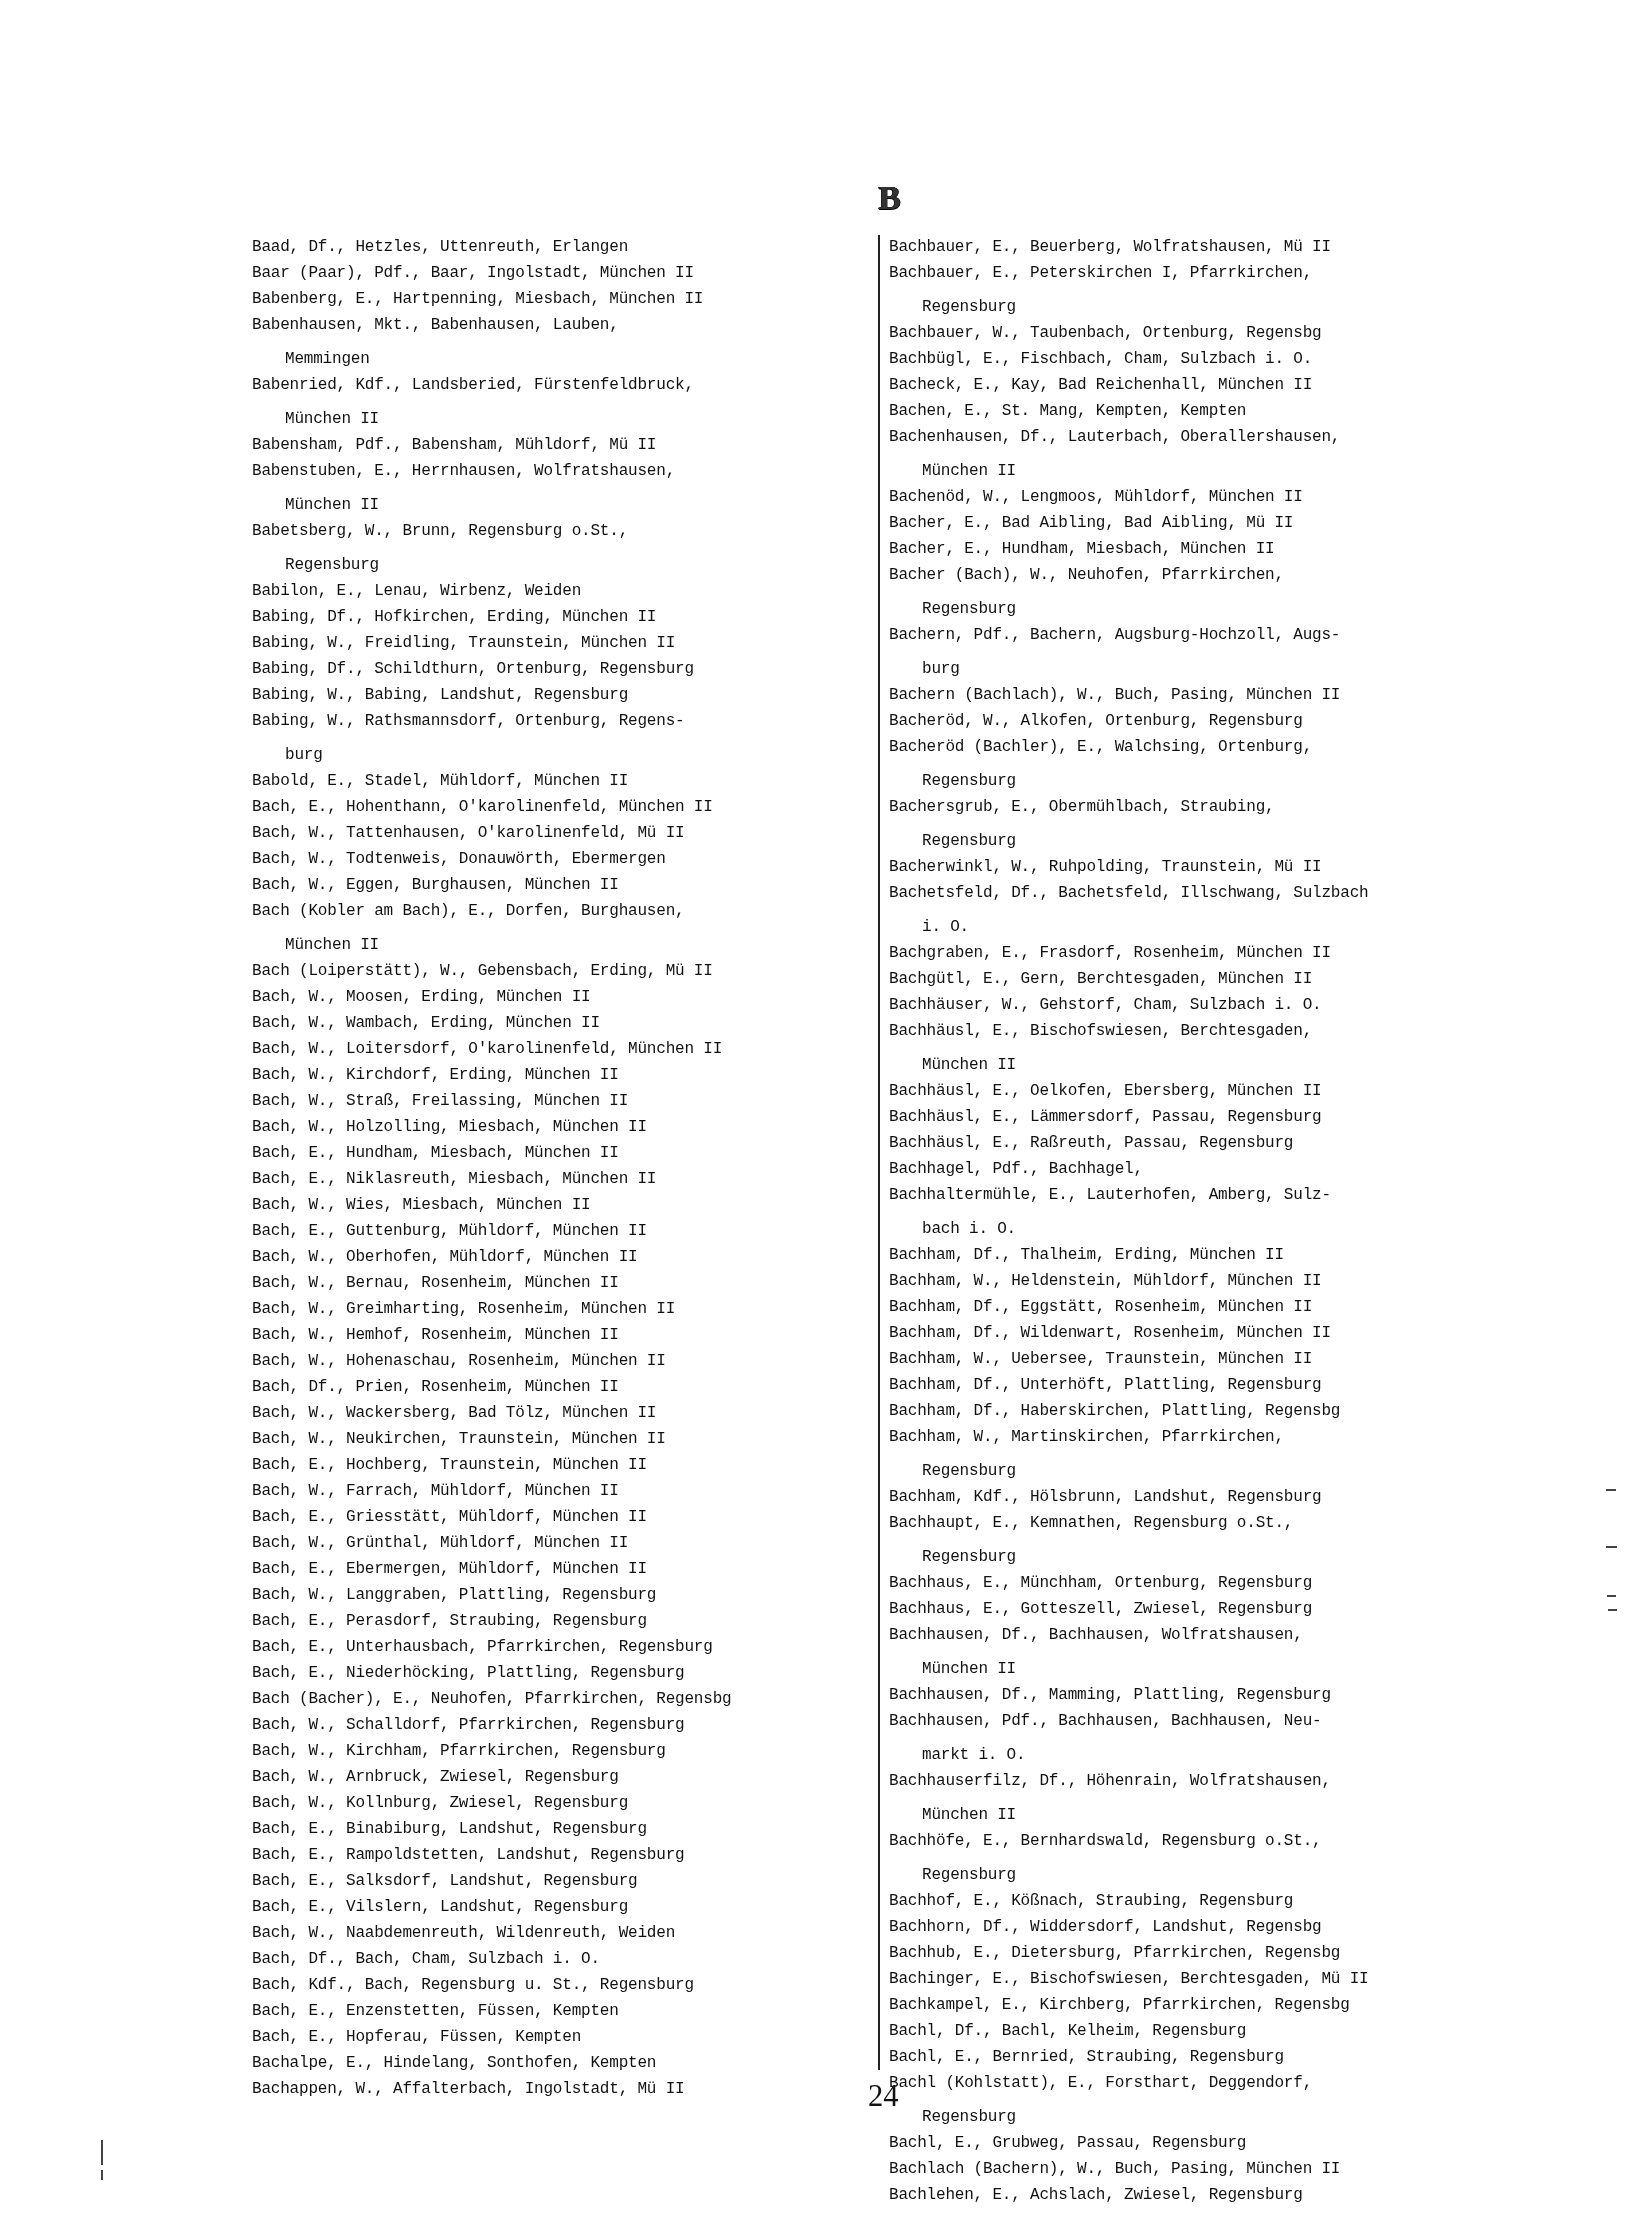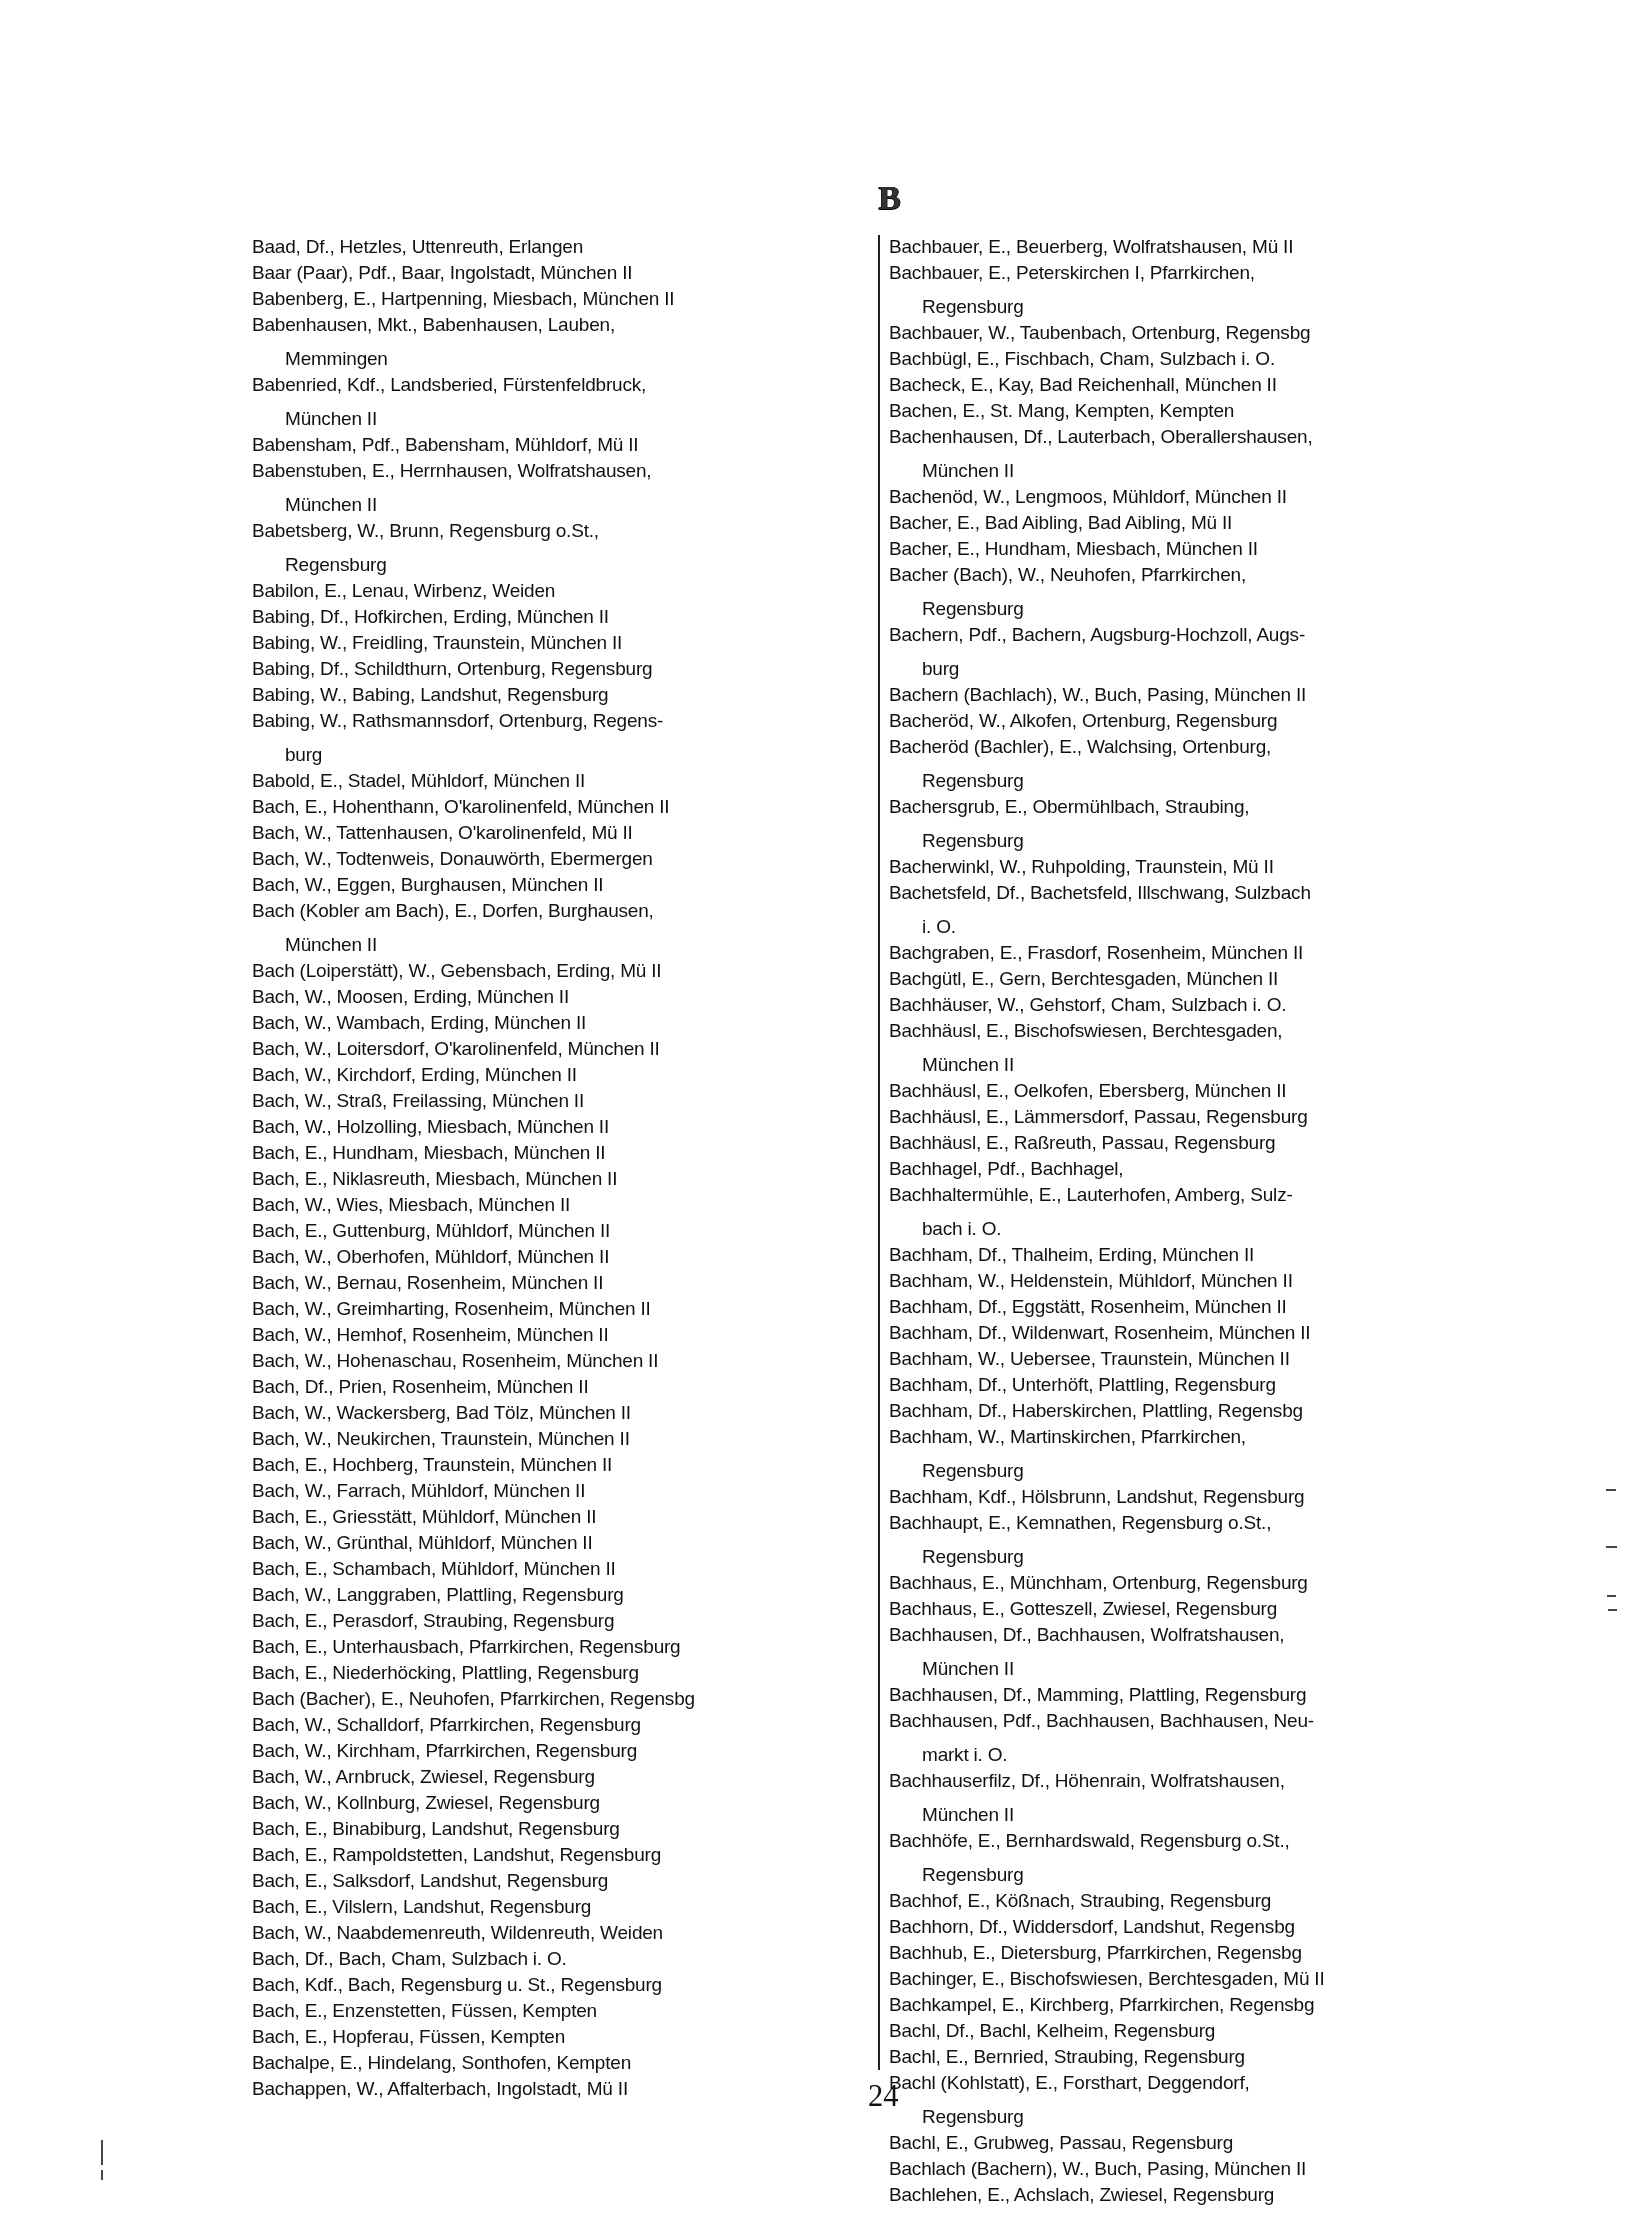--- a/index.html
+++ b/index.html
@@ -2,22 +2,22 @@
 <html style="font-size:8.7px"><head>
 <meta charset="utf-8">
 <style>
   html, body { margin: 0; padding: 0; background: #ffffff; }
   body { width: 1647px; height: 2227px; position: relative; overflow: hidden;
          font-family: "DejaVu Serif", serif; color: #111; }
   .header-letter { position: absolute; left: 870px; top: 183px; width: 38px; height: 30.5px;
          font-family: "Liberation Serif", serif; font-weight: bold; font-size: 34px; line-height: 30.5px;
          color: #333; text-align: center; letter-spacing: -1.1px;
          text-shadow: 0.5px 0 0 #000, -0.5px 0 0 #000, 0 0.5px 0 #000, 0 -0.5px 0 #000; }
-  .col { position: absolute; top: 234px; font-family: Liberation Sans, sans-serif;
-         font-size: 19px; line-height: 26px; white-space: nowrap; letter-spacing: -0.2px;
+  .col { position: absolute; top: 234px; font-family: Liberation Mono, monospace;
+         font-size: 16px; line-height: 26px; white-space: nowrap; letter-spacing: -0.2px;
          font-stretch: condensed; }
   .col-left { left: 252px; width: 615px; }
   .col-right { left: 889px; width: 642px; }
   .entry { margin: 0; padding: 0; }
   .entry .cont { display: block; padding-left: 33px; margin-top: 8px; }
   .rule { position: absolute; left: 878px; top: 235px; width: 1.6px; height: 1835px; background: #222; }
   .page-number { position: absolute; left: 868px; top: 2080px; width: 44px; 
          font-family: "Liberation Serif", serif; font-size: 30.5px; line-height: 33px; color: #111; }
   .artifact { position: absolute; background: #444; }
 </style>
@@ -63,21 +63,21 @@
     <div class="entry"><span>Bach, W., Greimharting, Rosenheim, München II</span></div>
     <div class="entry"><span>Bach, W., Hemhof, Rosenheim, München II</span></div>
     <div class="entry"><span>Bach, W., Hohenaschau, Rosenheim, München II</span></div>
     <div class="entry"><span>Bach, Df., Prien, Rosenheim, München II</span></div>
     <div class="entry"><span>Bach, W., Wackersberg, Bad Tölz, München II</span></div>
     <div class="entry"><span>Bach, W., Neukirchen, Traunstein, München II</span></div>
     <div class="entry"><span>Bach, E., Hochberg, Traunstein, München II</span></div>
     <div class="entry"><span>Bach, W., Farrach, Mühldorf, München II</span></div>
     <div class="entry"><span>Bach, E., Griesstätt, Mühldorf, München II</span></div>
     <div class="entry"><span>Bach, W., Grünthal, Mühldorf, München II</span></div>
-    <div class="entry"><span>Bach, E., Schambach, Mühldorf, München II</span></div>
+    <div class="entry"><span>Bach, E., Ebermergen, Mühldorf, München II</span></div>
     <div class="entry"><span>Bach, W., Langgraben, Plattling, Regensburg</span></div>
     <div class="entry"><span>Bach, E., Perasdorf, Straubing, Regensburg</span></div>
     <div class="entry"><span>Bach, E., Unterhausbach, Pfarrkirchen, Regensburg</span></div>
     <div class="entry"><span>Bach, E., Niederhöcking, Plattling, Regensburg</span></div>
     <div class="entry"><span>Bach (Bacher), E., Neuhofen, Pfarrkirchen, Regensbg</span></div>
     <div class="entry"><span>Bach, W., Schalldorf, Pfarrkirchen, Regensburg</span></div>
     <div class="entry"><span>Bach, W., Kirchham, Pfarrkirchen, Regensburg</span></div>
     <div class="entry"><span>Bach, W., Arnbruck, Zwiesel, Regensburg</span></div>
     <div class="entry"><span>Bach, W., Kollnburg, Zwiesel, Regensburg</span></div>
     <div class="entry"><span>Bach, E., Binabiburg, Landshut, Regensburg</span></div>

